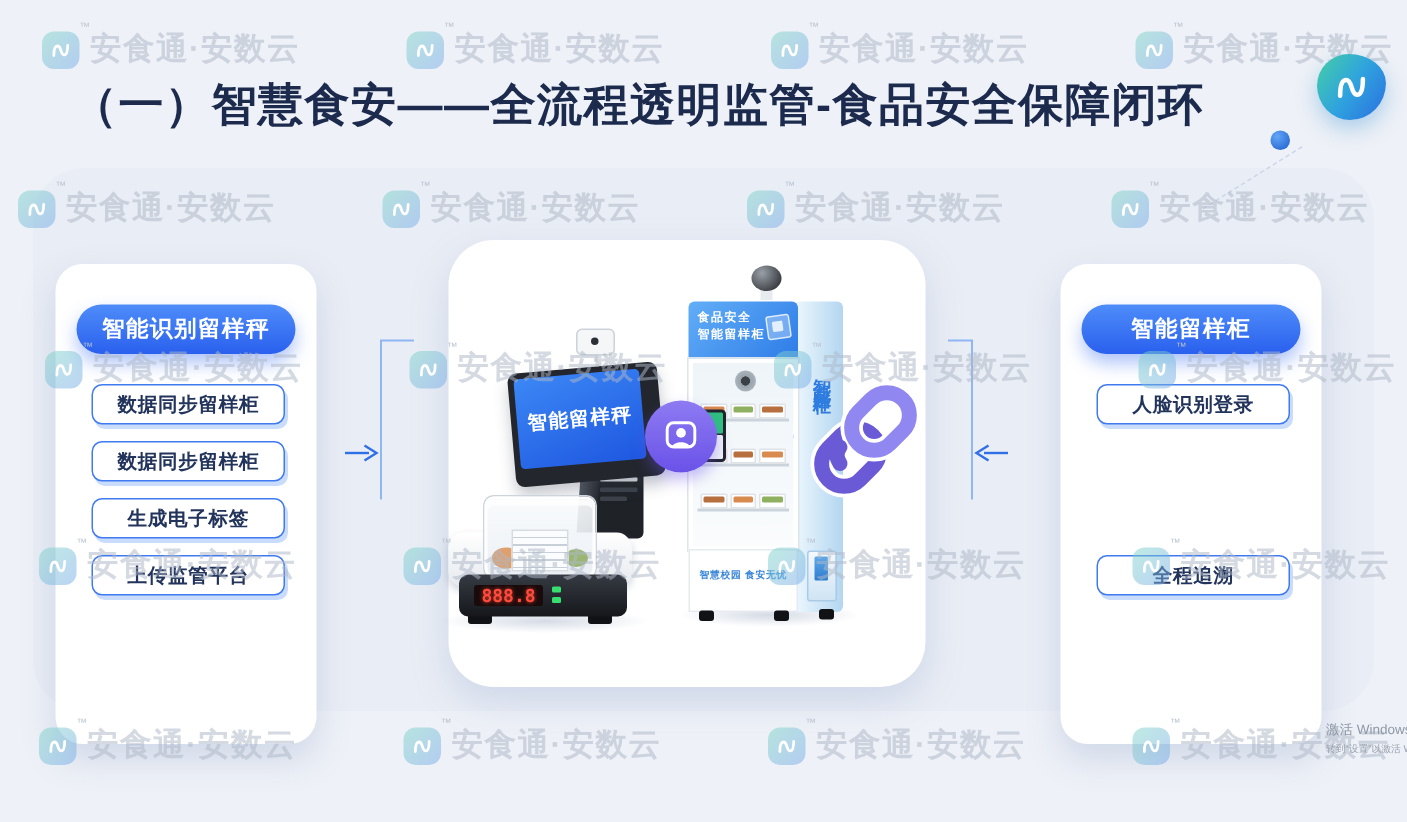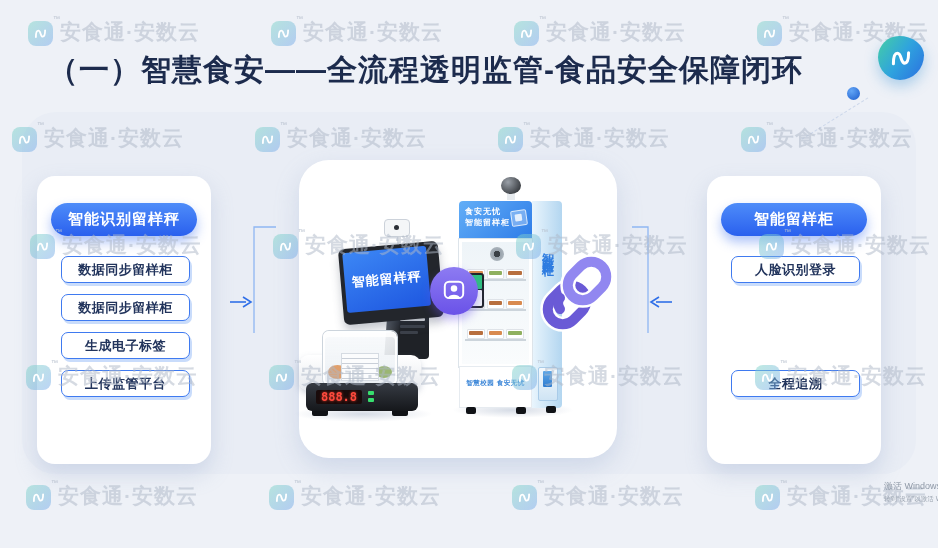--- a/index.html
+++ b/index.html
@@ -19,21 +19,21 @@
   .decor-dot{position:absolute;left:847px;top:87px;width:13px;height:13px;border-radius:50%;z-index:44;
              background:radial-gradient(circle at 35% 30%,#63a6f6,#1c5ccc);}
   .decor-dash{position:absolute;left:796px;top:118px;width:78px;height:0;border-top:1px dashed #ccd7ea;
               transform:rotate(-32deg);z-index:5;}
 
   
   .content-panel{position:absolute;left:22px;top:112px;width:894px;height:362px;background:#e9edf5;
                  border-radius:34px;z-index:1;}
 
   
-  .side-card{position:absolute;top:176px;width:174px;height:288px;background:#ffffff;border-radius:18px;
+  .side-card{position:absolute;top:176px;width:174px;height:320px;background:#ffffff;border-radius:18px;
              box-shadow:0 10px 22px rgba(140,160,200,.30);z-index:12;}
   .left-card{left:37px;} .right-card{left:707px;}
   .pill-header{position:absolute;top:27px;left:14px;width:146px;height:33px;border-radius:17px;
                background:linear-gradient(180deg,#4e8cf9,#2a60ee);
                box-shadow:0 6px 12px rgba(47,102,238,.40);
                color:#fff;font-size:15px;font-weight:700;display:flex;align-items:center;justify-content:center;
                letter-spacing:1px;}
   .feature-item{position:absolute;left:24px;width:127px;height:25px;background:#fff;border:1px solid #3f7af0;
                 border-radius:7px;box-shadow:2px 3px 0 #c9dcfb;display:flex;align-items:center;justify-content:center;
                 font-size:13px;font-weight:700;color:#22345c;letter-spacing:0.5px;}
@@ -221,21 +221,21 @@
 
   <div class="dev fridge-mount"></div>
   <div class="dev fridge-dome"></div>
   <div class="dev fridge-side">
     <div class="fridge-side-label">智能留样柜</div>
     <div class="dispenser">
         <i></i>
       </div>
   </div>
   <div class="dev fridge-header">
-    <div class="l">食安无忧</div>
+    <div class="l">食品安全</div>
     <div class="l">智能留样柜</div>
     <span class="fridge-cube">
         <i></i>
       </span>
   </div>
   <div class="dev fridge-door">
     <div class="fridge-fan"></div>
     <div class="shelf sh-1">
       <span class="tray t-a">
           <i></i>

